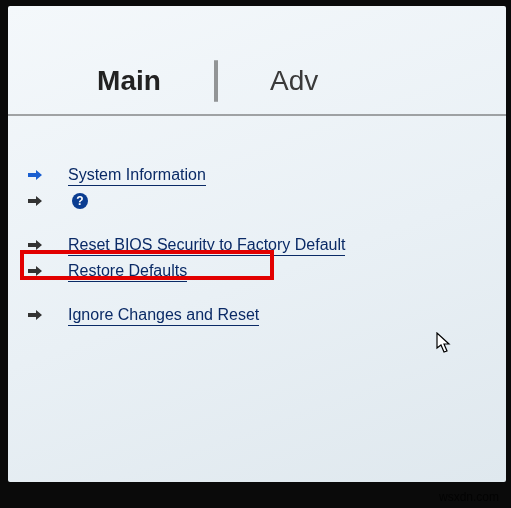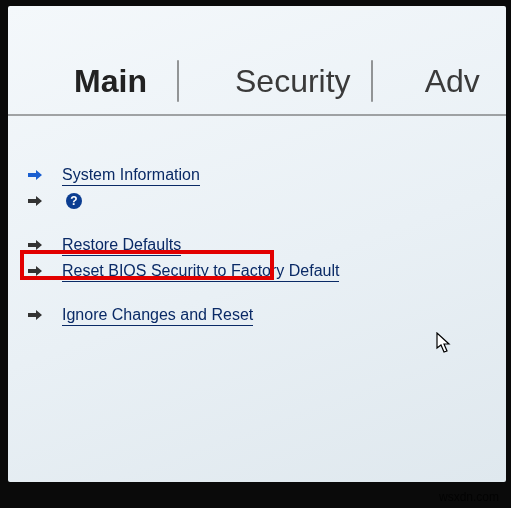--- a/index.html
+++ b/index.html
@@ -26,21 +26,21 @@
       right: 0;
       height: 66px;
       display: flex;
       align-items: center;
     }
     .tab {
       display: flex;
       align-items: center;
       justify-content: center;
       color: #3a3a3a;
-      font-size: 32px;
+      font-size: 28px;
       font-weight: 400;
       height: 100%;
       cursor: pointer;
       position: relative;
       margin-left: 36px;
     }
     .tab.active { font-weight: 700; color: #222; }
     .tab-main { width: 170px; }
     .tab-security { width: 200px; }
     .tab-adv { width: 120px; justify-content: flex-start; padding-left: 16px; }
@@ -63,21 +63,21 @@
       position: absolute;
       left: 20px;
       top: 156px;
       width: 440px;
     }
     .menu-group { margin-bottom: 18px; }
     .menu-item {
       display: flex;
       align-items: center;
       height: 26px;
-      gap: 20px;
+      gap: 26px;
       cursor: pointer;
     }
     .arrow {
       display: inline-flex;
       align-items: center;
       justify-content: center;
       width: 14px;
       height: 14px;
     }
     .arrow svg { display: block; }
@@ -121,21 +121,20 @@
     }
   </style>
 </head>
 <body>
 
 <div class="screen">
 
   <div class="tabs">
     <div class="tab tab-main active">Main</div>
     <div class="tab-sep"></div>
-    <div class="tab tab-security">Security</div>
     <div class="tab-sep"></div>
     <div class="tab tab-adv">Adv</div>
   </div>
   <div class="tab-underline"></div>
 
   <div class="menu">
 
     <div class="menu-group">
       <div class="menu-item">
         <span class="arrow">
@@ -155,29 +154,29 @@
       </div>
     </div>
 
     <div class="menu-group">
       <div class="menu-item">
         <span class="arrow">
           <svg width="14" height="12" viewBox="0 0 14 12">
               <path d="M0 4 H8 V1 L14 6 L8 11 V8 H0 Z" fill="#333"></path>
             </svg>
         </span>
+        <span class="item-label">Reset BIOS Security to Factory Default</span>
+      </div>
+      <div class="menu-item">
+        <span class="arrow">
+          <svg width="14" height="12" viewBox="0 0 14 12">
+              <path d="M0 4 H8 V1 L14 6 L8 11 V8 H0 Z" fill="#333"></path>
+            </svg>
+        </span>
         <span class="item-label">Restore Defaults</span>
-      </div>
-      <div class="menu-item">
-        <span class="arrow">
-          <svg width="14" height="12" viewBox="0 0 14 12">
-              <path d="M0 4 H8 V1 L14 6 L8 11 V8 H0 Z" fill="#333"></path>
-            </svg>
-        </span>
-        <span class="item-label">Reset BIOS Security to Factory Default</span>
       </div>
     </div>
 
     <div class="menu-group">
       <div class="menu-item">
         <span class="arrow">
           <svg width="14" height="12" viewBox="0 0 14 12">
               <path d="M0 4 H8 V1 L14 6 L8 11 V8 H0 Z" fill="#333"></path>
             </svg>
         </span>

